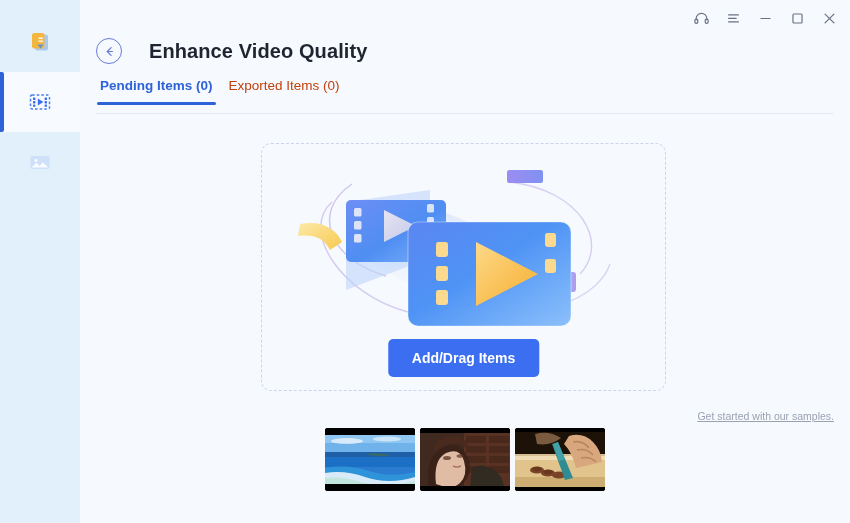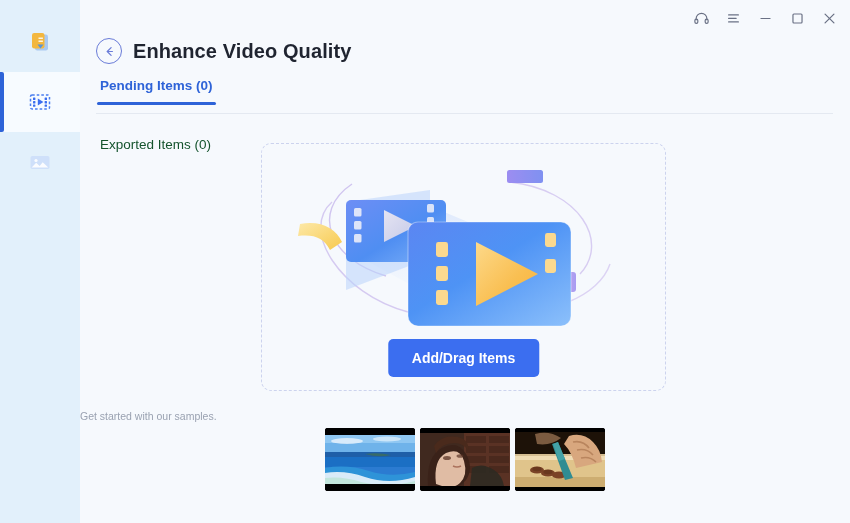--- a/index.html
+++ b/index.html
@@ -87,21 +87,21 @@
     cursor: pointer;
   }
 
   
   #page-header {
     position: absolute;
     top: 38px;
     left: 16px;
     display: flex;
     align-items: center;
-    gap: 11px;
+    gap: 27px;
   }
   #back-button {
     width: 26px;
     height: 26px;
     border-radius: 50%;
     border: 1.6px solid #6a7cd8;
     display: flex;
     align-items: center;
     justify-content: center;
     cursor: pointer;
@@ -115,30 +115,29 @@
     letter-spacing: 0.1px;
     white-space: nowrap;
   }
 
   
   #tabs {
     position: absolute;
     top: 78px;
     left: 17px;
     display: flex;
-    gap: 32px;
-    flex-direction: column;
+    gap: 10px;
   }
   .tab {
     position: relative;
     font-size: 13.5px;
     padding: 0 3px 12px 3px;
     cursor: pointer;
     white-space: nowrap;
-    color: #14532d;
+    color: #c2410c;
   }
   .tab.active {
     color: #2e63d8;
     font-weight: bold;
   }
   .tab.active::after {
     content: "";
     position: absolute;
     left: 0;
     right: 0;
@@ -190,24 +189,25 @@
     padding: 11px 24px;
     cursor: pointer;
     font-family: "Liberation Sans", sans-serif;
     white-space: nowrap;
   }
 
   #samples-caption {
     position: absolute;
     top: 410px;
     left: 0;
-    right: 8px;
-    text-align: left;
+    right: 16px;
+    text-align: right;
     font-size: 10.5px;
     color: #9aa2b1;
+    text-decoration: underline;
   }
 
   #samples-row {
     position: absolute;
     top: 428px;
     left: 50%;
     transform: translateX(-50%);
     display: flex;
     gap: 5px;
   }

